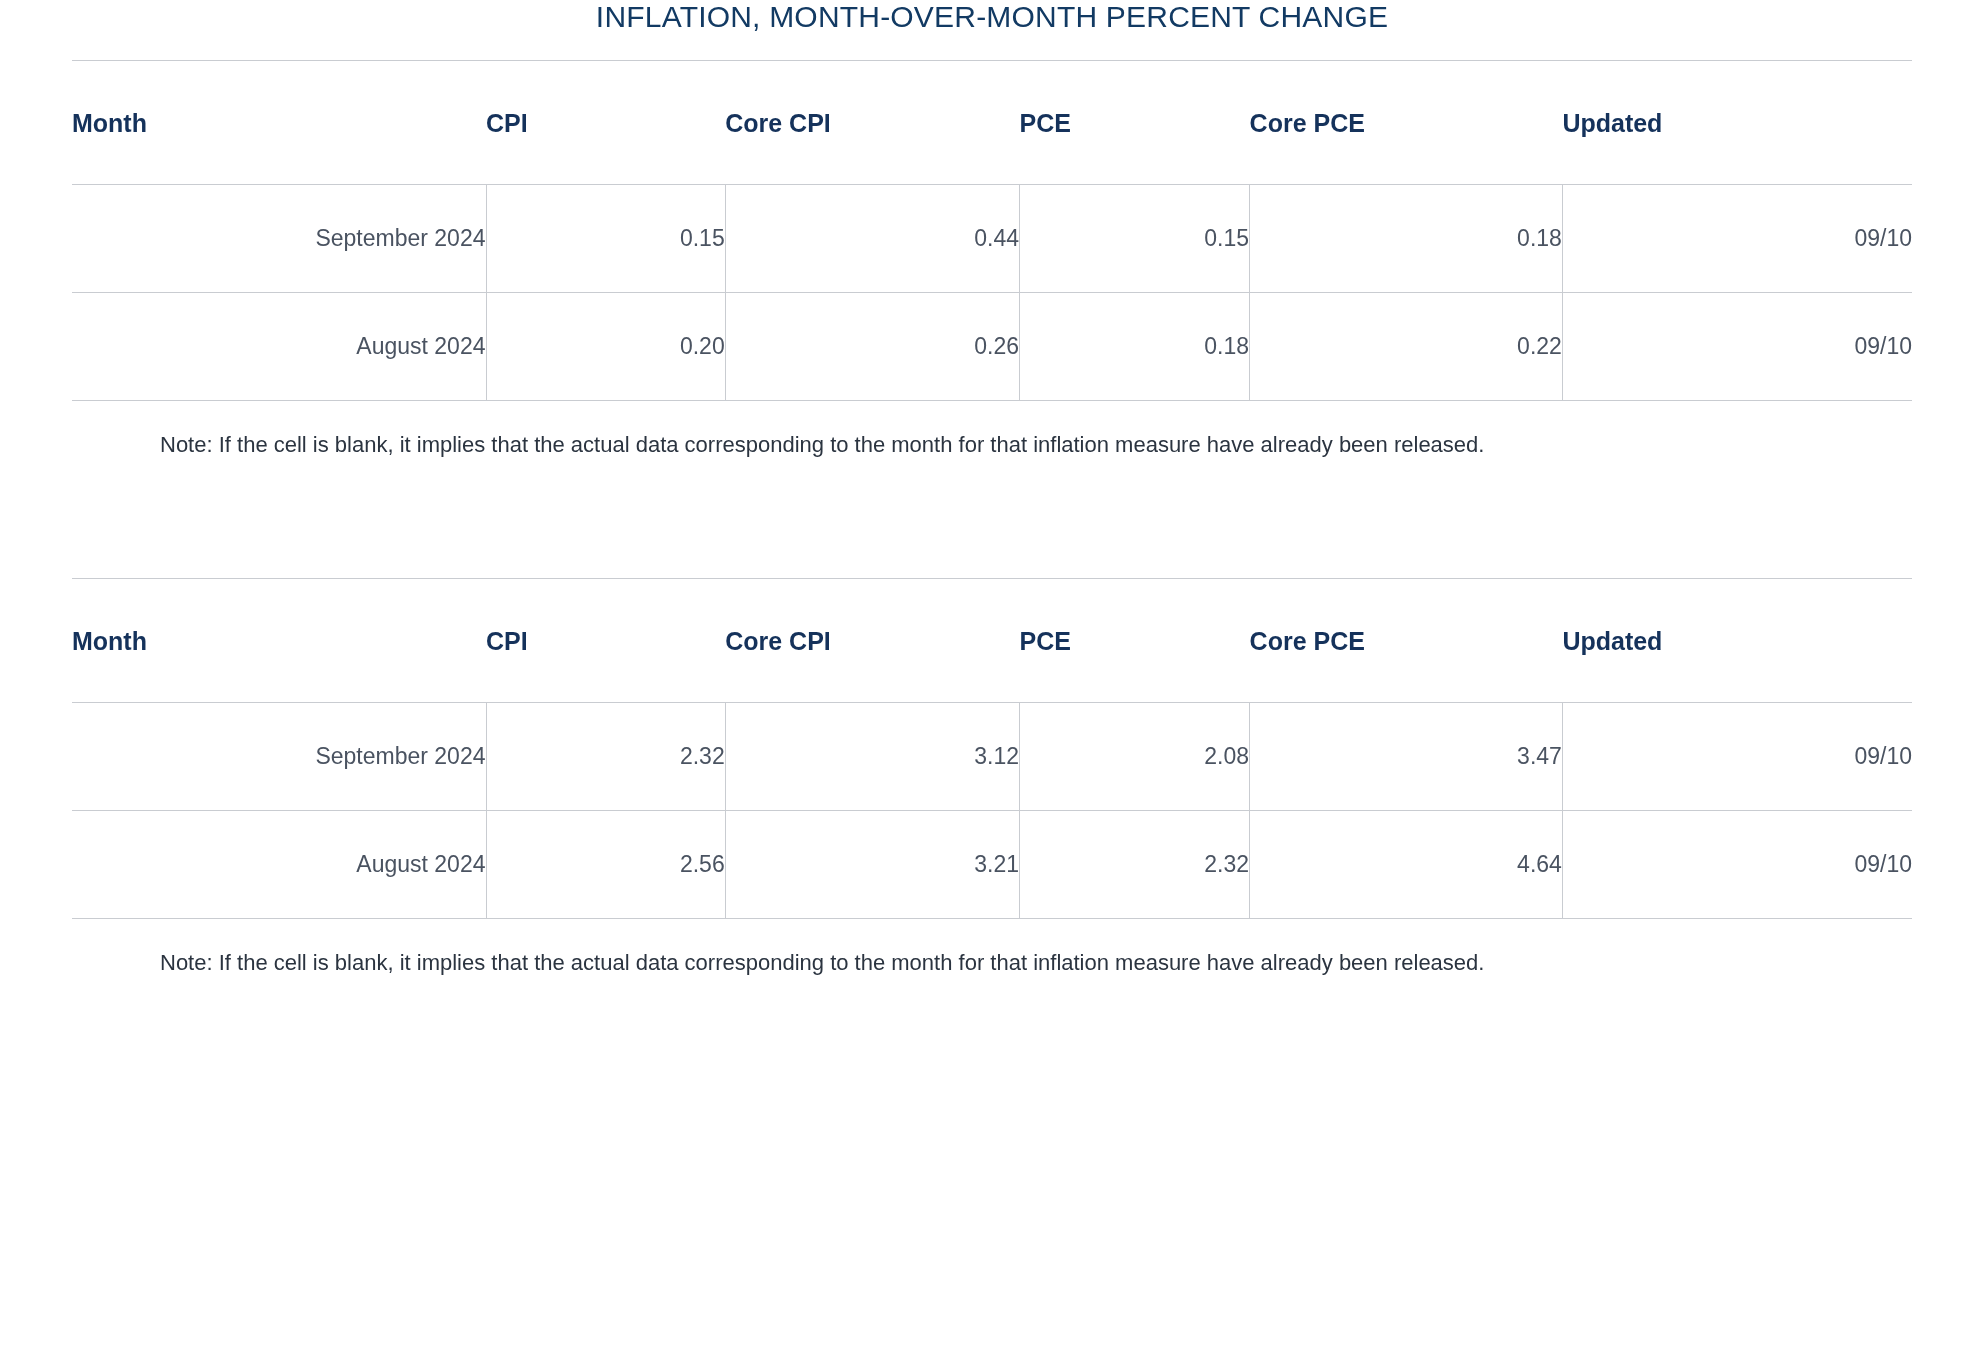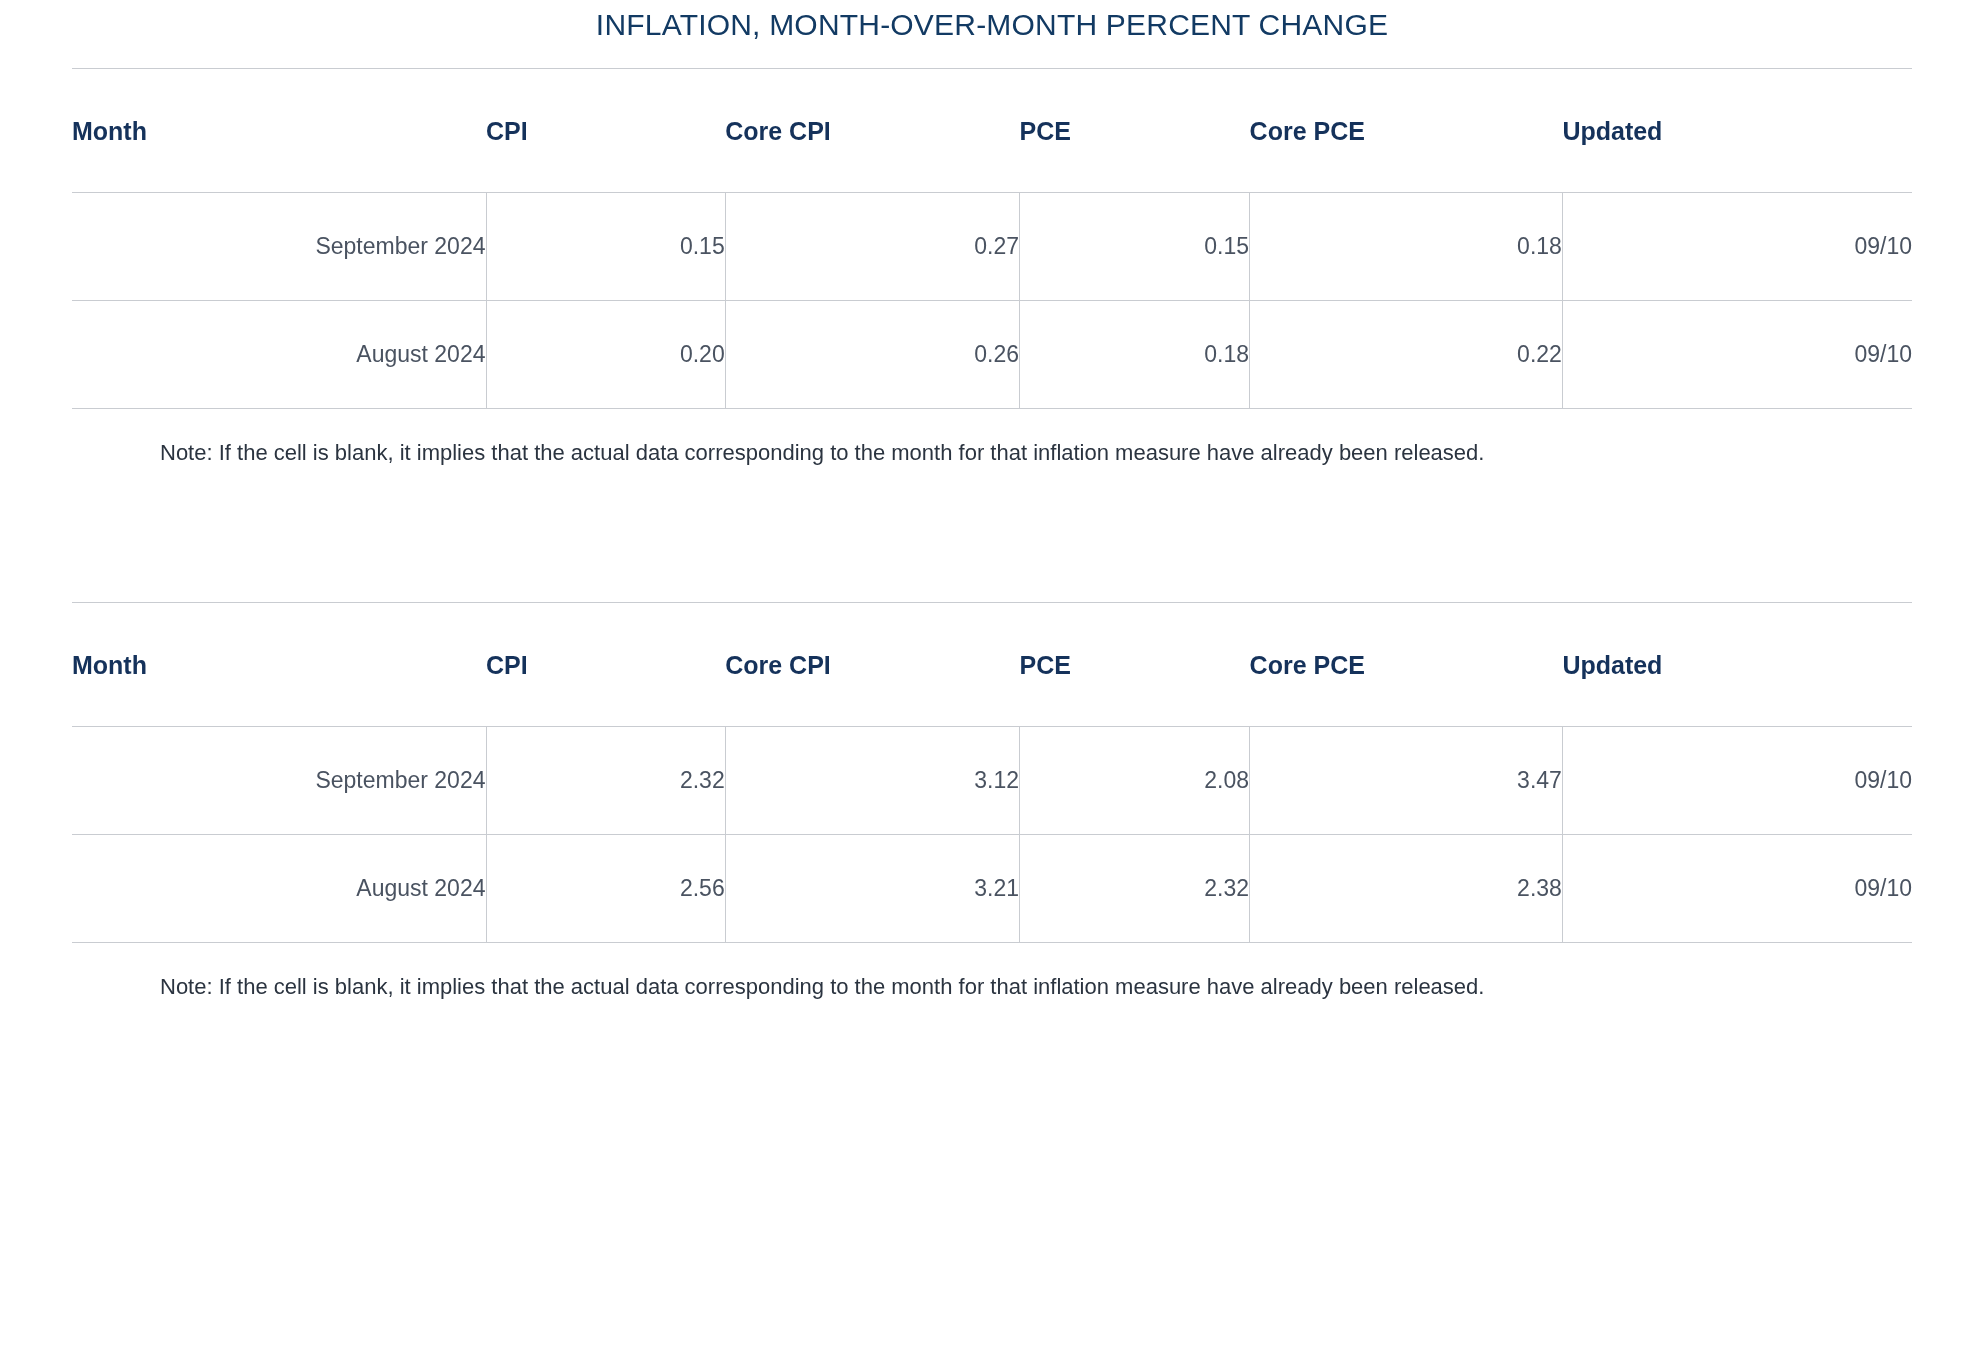--- a/index.html
+++ b/index.html
@@ -16,21 +16,21 @@
   }
   .page {
     width: 1972px;
     height: 1346px;
     position: relative;
     box-sizing: border-box;
     padding: 0 72px;
   }
   .table-block {
     width: 1840px;
-    margin: 8px auto;
+    margin: 0 auto;
   }
   .block-title {
     text-align: center;
     color: #123a63;
     font-size: 30px;
     font-weight: 400;
     letter-spacing: 0.2px;
     padding-bottom: 26px;
   }
   .rule {
@@ -117,21 +117,21 @@
           <th>Core CPI</th>
           <th>PCE</th>
           <th>Core PCE</th>
           <th>Updated</th>
         </tr>
       </thead>
       <tbody>
         <tr>
           <td>September 2024</td>
           <td>0.15</td>
-          <td>0.27</td>
+          <td>0.44</td>
           <td>0.15</td>
           <td>0.18</td>
           <td>09/10</td>
         </tr>
         <tr>
           <td>August 2024</td>
           <td>0.20</td>
           <td>0.26</td>
           <td>0.18</td>
           <td>0.22</td>
@@ -172,21 +172,21 @@
           <td>3.12</td>
           <td>2.08</td>
           <td>3.47</td>
           <td>09/10</td>
         </tr>
         <tr>
           <td>August 2024</td>
           <td>2.56</td>
           <td>3.21</td>
           <td>2.32</td>
-          <td>2.38</td>
+          <td>4.64</td>
           <td>09/10</td>
         </tr>
       </tbody>
     </table>
     <div class="note">Note: If the cell is blank, it implies that the actual data corresponding to the month for that inflation measure have already been released.</div>
   </div>
 
 </div>
 
 </body></html>

